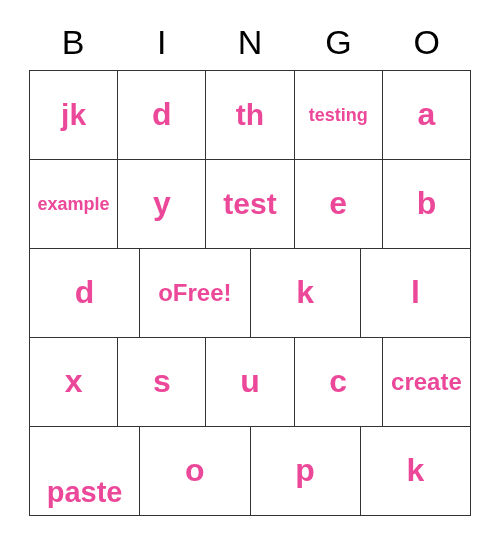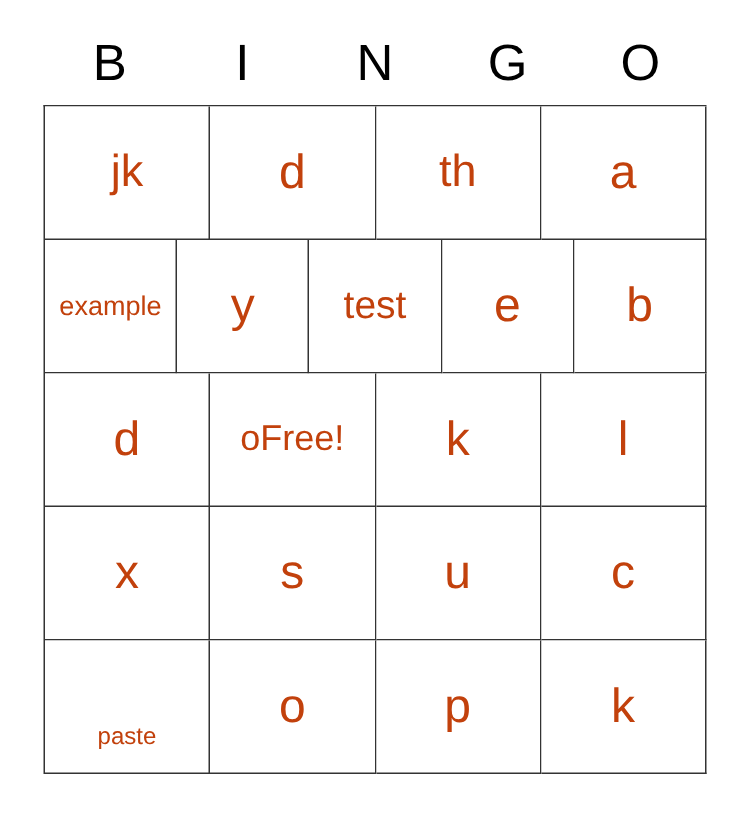--- a/index.html
+++ b/index.html
@@ -63,28 +63,29 @@
     align-items: center;
     justify-content: center;
     overflow: hidden;
     background: #ffffff;
   }
   .cell-text {
     display: block;
     text-align: left;
     line-height: 1.05;
     white-space: nowrap;
-    color: #c2410c;
+    color: #ec4899;
+    font-weight: bold;
   }
 
   
   .len-1 .cell-text { font-size: 32px; }
   .len-2 .cell-text { font-size: 30px; }
-  .len-4 .cell-text { font-size: 26px; }
-  .len-5 .cell-text { font-size: 16px; margin-top: 43px; }
+  .len-4 .cell-text { font-size: 30px; }
+  .len-5 .cell-text { font-size: 29px; margin-top: 43px; }
   .len-6 .cell-text { font-size: 24px; }
   .len-7 .cell-text { font-size: 18px; }
 </style>
 </head>
 <body>
 
 <div class="card">
 
   <div class="header-row">
     <div class="header-cell">
@@ -108,20 +109,23 @@
 
     <div class="grid-row">
       <div class="cell len-2">
           <span class="cell-text">jk</span>
         </div>
       <div class="cell len-1">
           <span class="cell-text">d</span>
         </div>
       <div class="cell len-2">
           <span class="cell-text">th</span>
+        </div>
+      <div class="cell len-7">
+          <span class="cell-text">testing</span>
         </div>
       <div class="cell len-1">
           <span class="cell-text">a</span>
         </div>
     </div>
 
     <div class="grid-row">
       <div class="cell len-7">
           <span class="cell-text">example</span>
         </div>
@@ -160,20 +164,23 @@
         </div>
       <div class="cell len-1">
           <span class="cell-text">s</span>
         </div>
       <div class="cell len-1">
           <span class="cell-text">u</span>
         </div>
       <div class="cell len-1">
           <span class="cell-text">c</span>
         </div>
+      <div class="cell len-6">
+          <span class="cell-text">create</span>
+        </div>
     </div>
 
     <div class="grid-row">
       <div class="cell len-5">
           <span class="cell-text">paste</span>
         </div>
       <div class="cell len-1">
           <span class="cell-text">o</span>
         </div>
       <div class="cell len-1">

